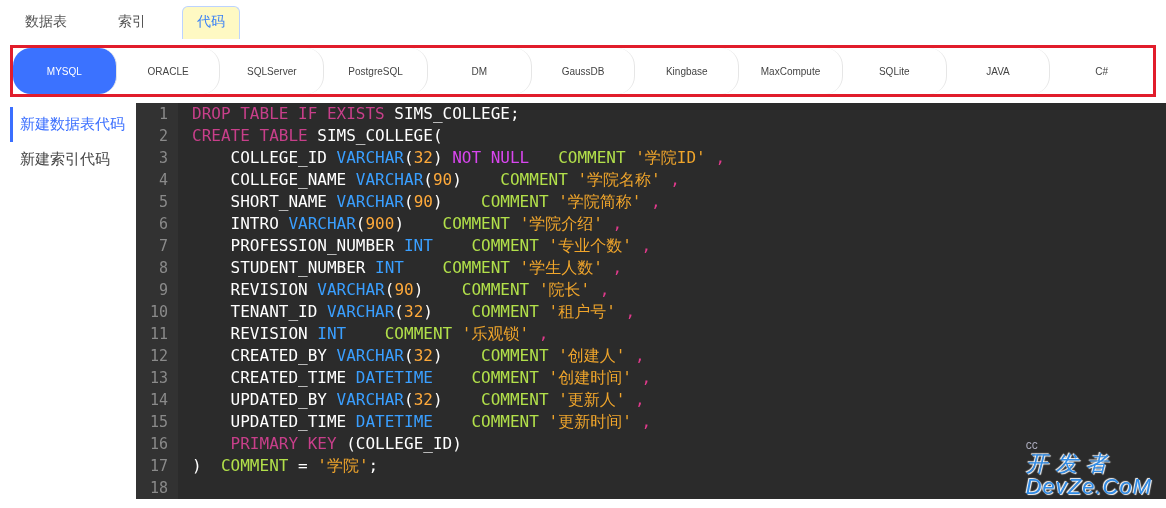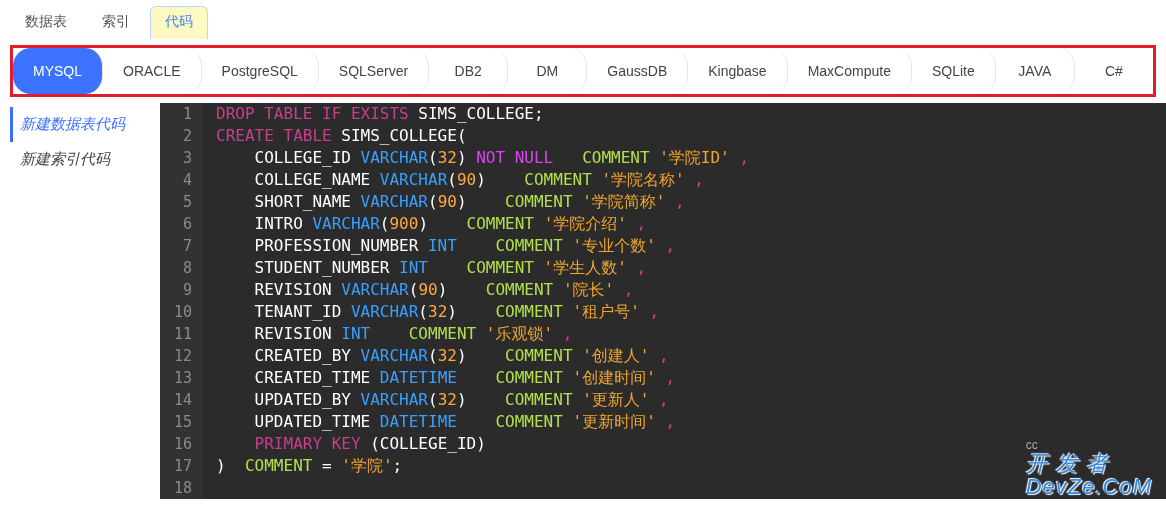--- a/index.html
+++ b/index.html
@@ -10,21 +10,21 @@
       font-size: 14px;
       color: #333;
       background: #fff;
       overflow: hidden;
       position: relative;
     }
 
     .top-tabs {
       display: flex;
       padding: 6px 10px 0 10px;
-      gap: 5px;
+      gap: 21px;
       align-items: flex-end;
     }
     .top-tab {
       padding: 6px 14px 8px 14px;
       color: #555;
       cursor: pointer;
       border: 1px solid transparent;
       border-bottom: none;
       border-radius: 6px 6px 0 0;
     }
@@ -42,41 +42,40 @@
       align-items: stretch;
       background: #fff;
     }
     .db-tab {
       border-right: 1px solid #e6e6e6;
       display: flex;
       align-items: center;
       justify-content: center;
       padding: 6px 20px;
       cursor: pointer;
-      font-size: 14px;
+      font-size: 10px;
       color: #444;
       white-space: nowrap;
       flex: 1;
       border-radius: 18px;
     }
     .db-tab:last-child { border-right: none; }
     .db-tab.active {
       background: #3b72ff;
       color: #fff;
     }
 
     .content {
       display: flex;
       margin-top: 6px;
     }
     .sidebar {
-      width: 160px;
+      width: 136px;
       padding-left: 10px;
       padding-top: 4px;
-      font-style: italic;
     }
     .side-item {
       padding: 8px 6px 8px 10px;
       color: #444;
       cursor: pointer;
       font-size: 15px;
     }
     .side-item.active {
       color: #3b6fff;
       border-left: 3px solid #3b6fff;
@@ -145,23 +144,22 @@
 
 <div class="top-tabs">
   <div class="top-tab">数据表</div>
   <div class="top-tab">索引</div>
   <div class="top-tab active">代码</div>
 </div>
 
 <div class="db-tabs">
   <div class="db-tab active">MYSQL</div>
   <div class="db-tab">ORACLE</div>
+  <div class="db-tab">SQLServer</div>
   <div class="db-tab">PostgreSQL</div>
-  <div class="db-tab">SQLServer</div>
-  <div class="db-tab">DB2</div>
   <div class="db-tab">DM</div>
   <div class="db-tab">GaussDB</div>
   <div class="db-tab">Kingbase</div>
   <div class="db-tab">MaxCompute</div>
   <div class="db-tab">SQLite</div>
   <div class="db-tab">JAVA</div>
   <div class="db-tab">C#</div>
 </div>
 
 <div class="content">

